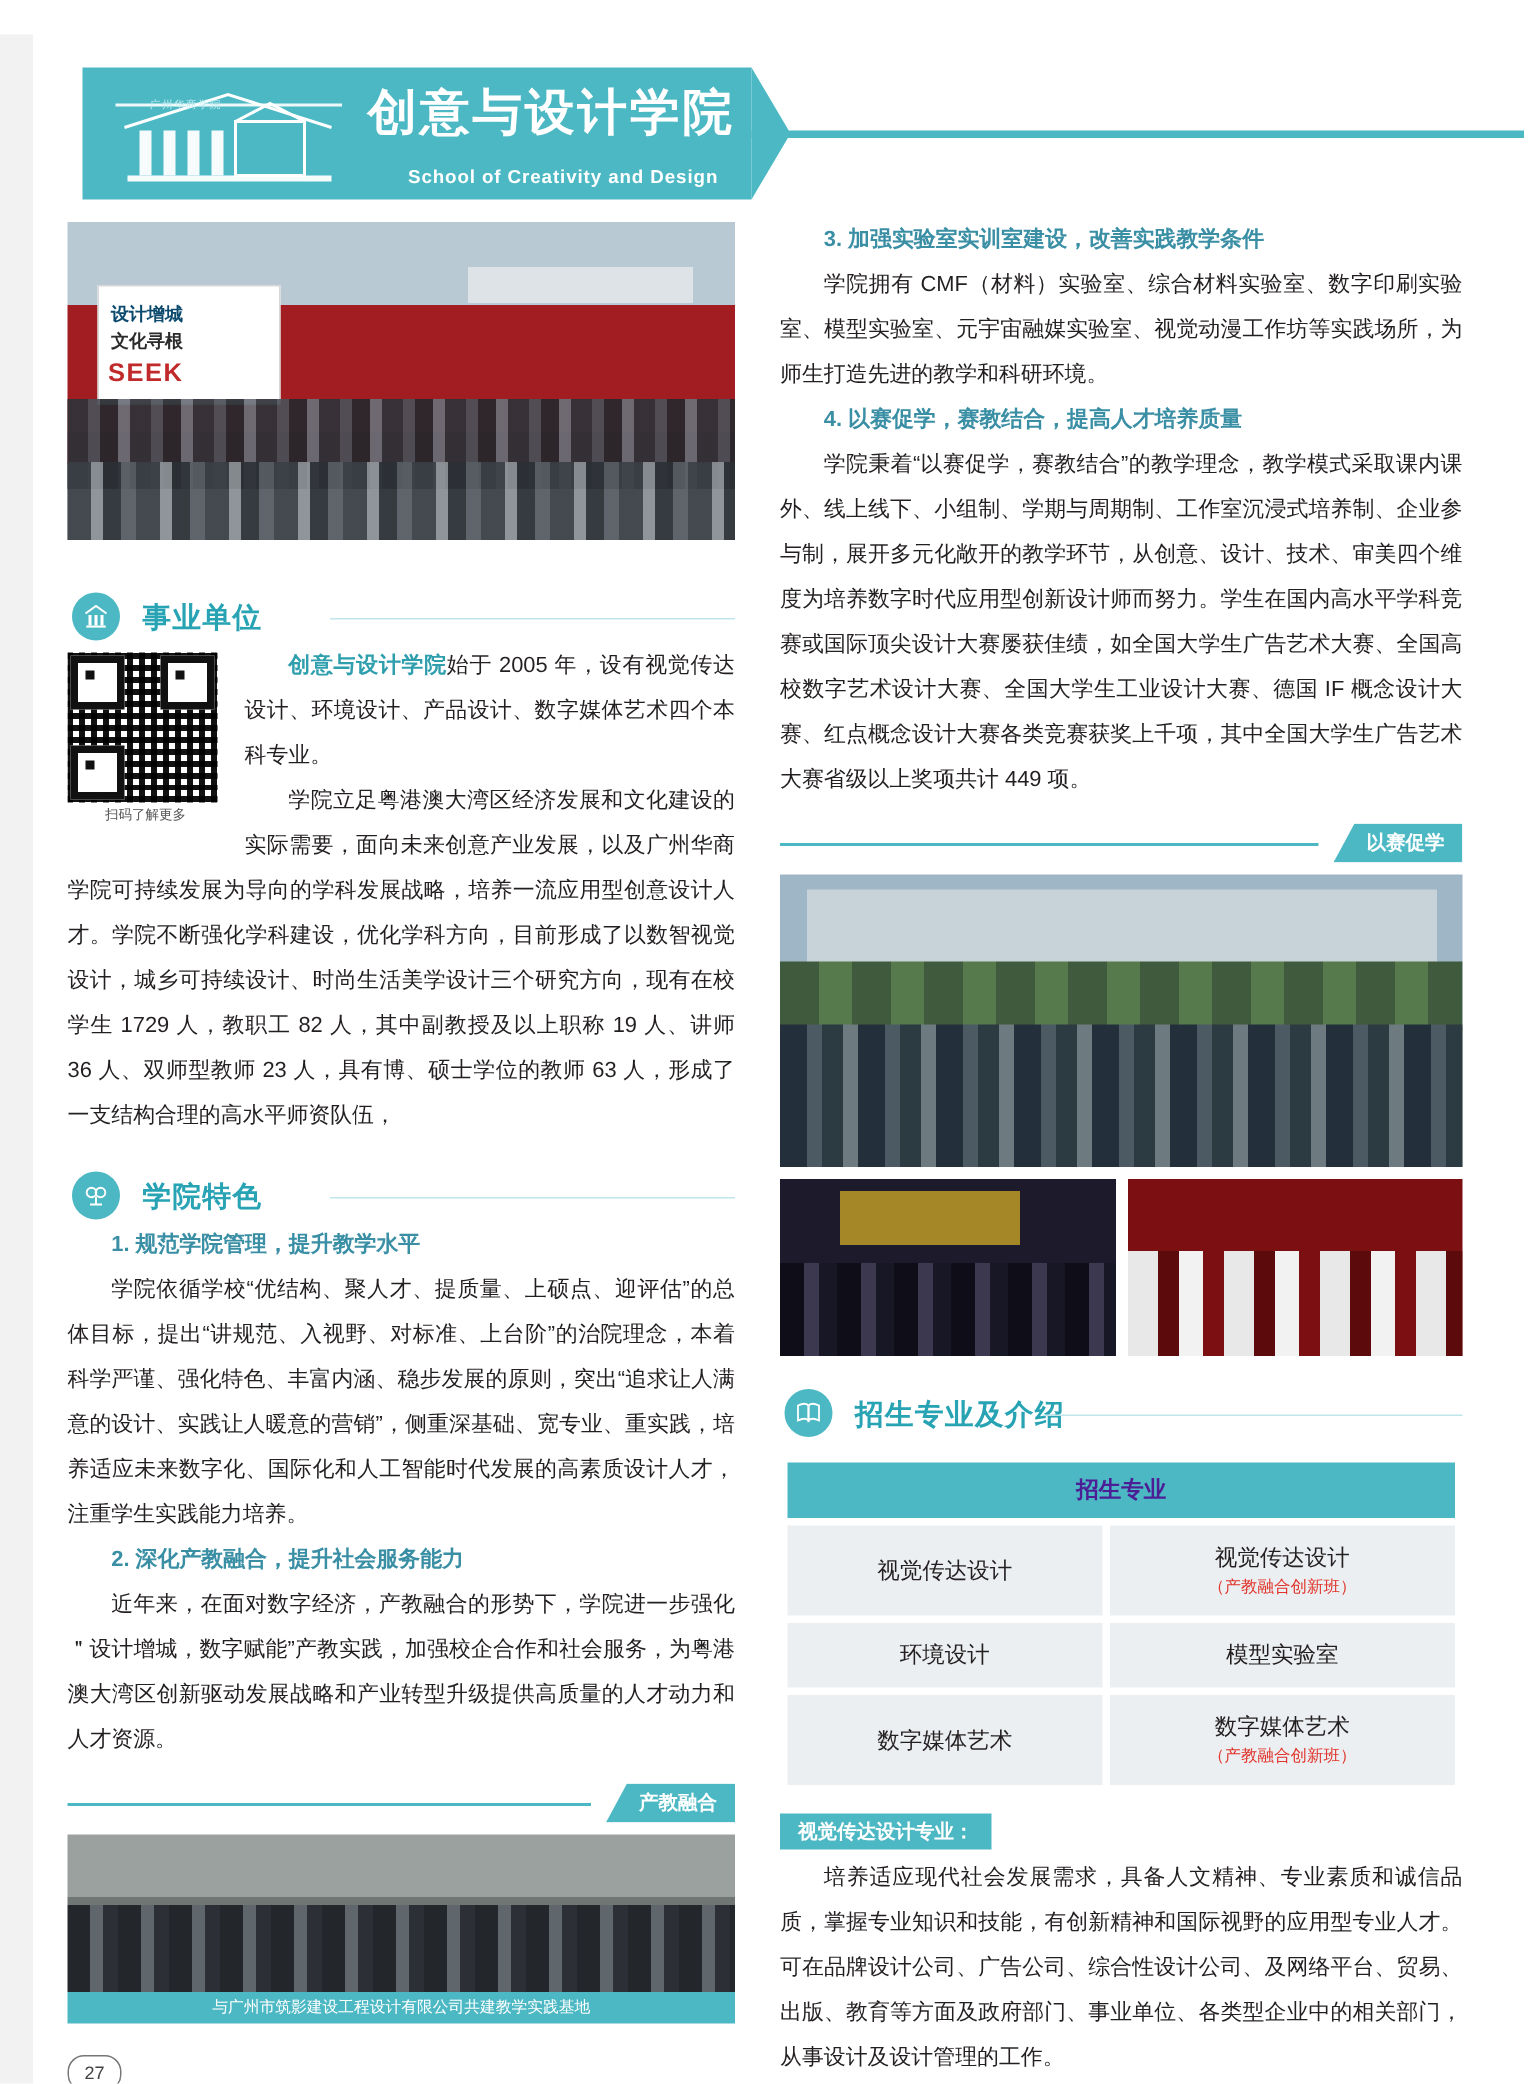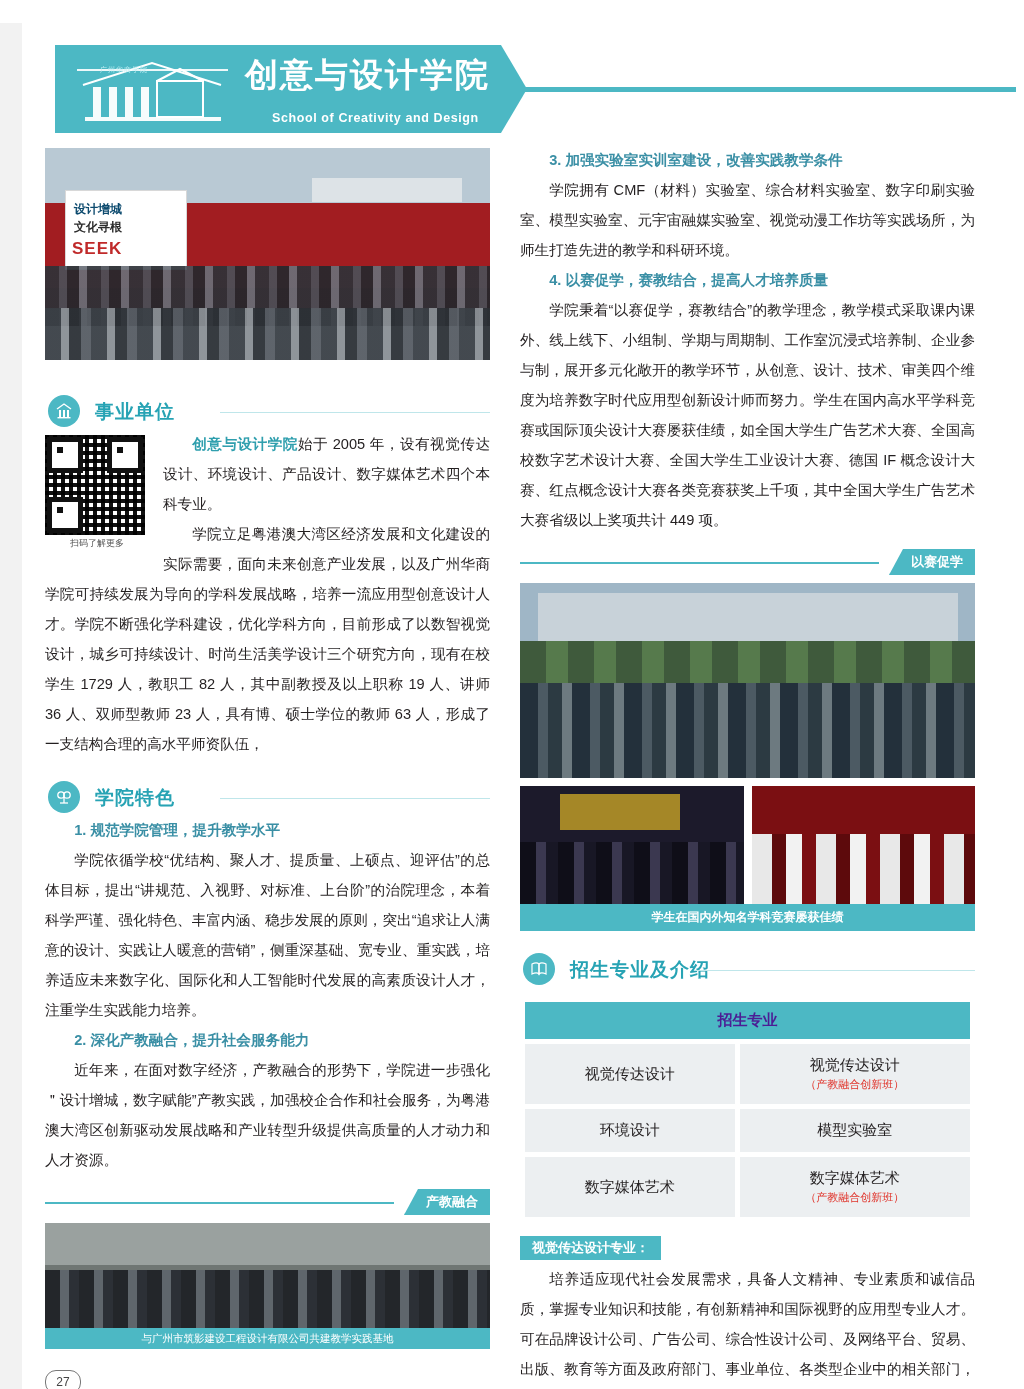--- a/index.html
+++ b/index.html
@@ -314,21 +314,20 @@
 
     <div class="pair2">
       <div class="ph-award1">
         <div class="scr"></div>
         <div class="ppl"></div>
       </div>
       <div class="ph-award2">
         <div class="ppl"></div>
       </div>
     </div>
-    <div class="cap-bar">学生在国内外知名学科竞赛屡获佳绩</div>
 
     <div class="sec">
       <div class="ico">
         <svg width="18" height="18" viewBox="0 0 18 18">
             <path d="M2 4 C5 2.5 7.5 2.5 9 4 L9 14 C7.5 12.5 5 12.5 2 14 Z" fill="none" stroke="#fff" stroke-width="1.2"></path>
             <path d="M16 4 C13 2.5 10.5 2.5 9 4 L9 14 C10.5 12.5 13 12.5 16 14 Z" fill="none" stroke="#fff" stroke-width="1.2"></path>
           </svg>
       </div>
       <div class="t">招生专业及介绍</div>
       <div class="rule"></div>

